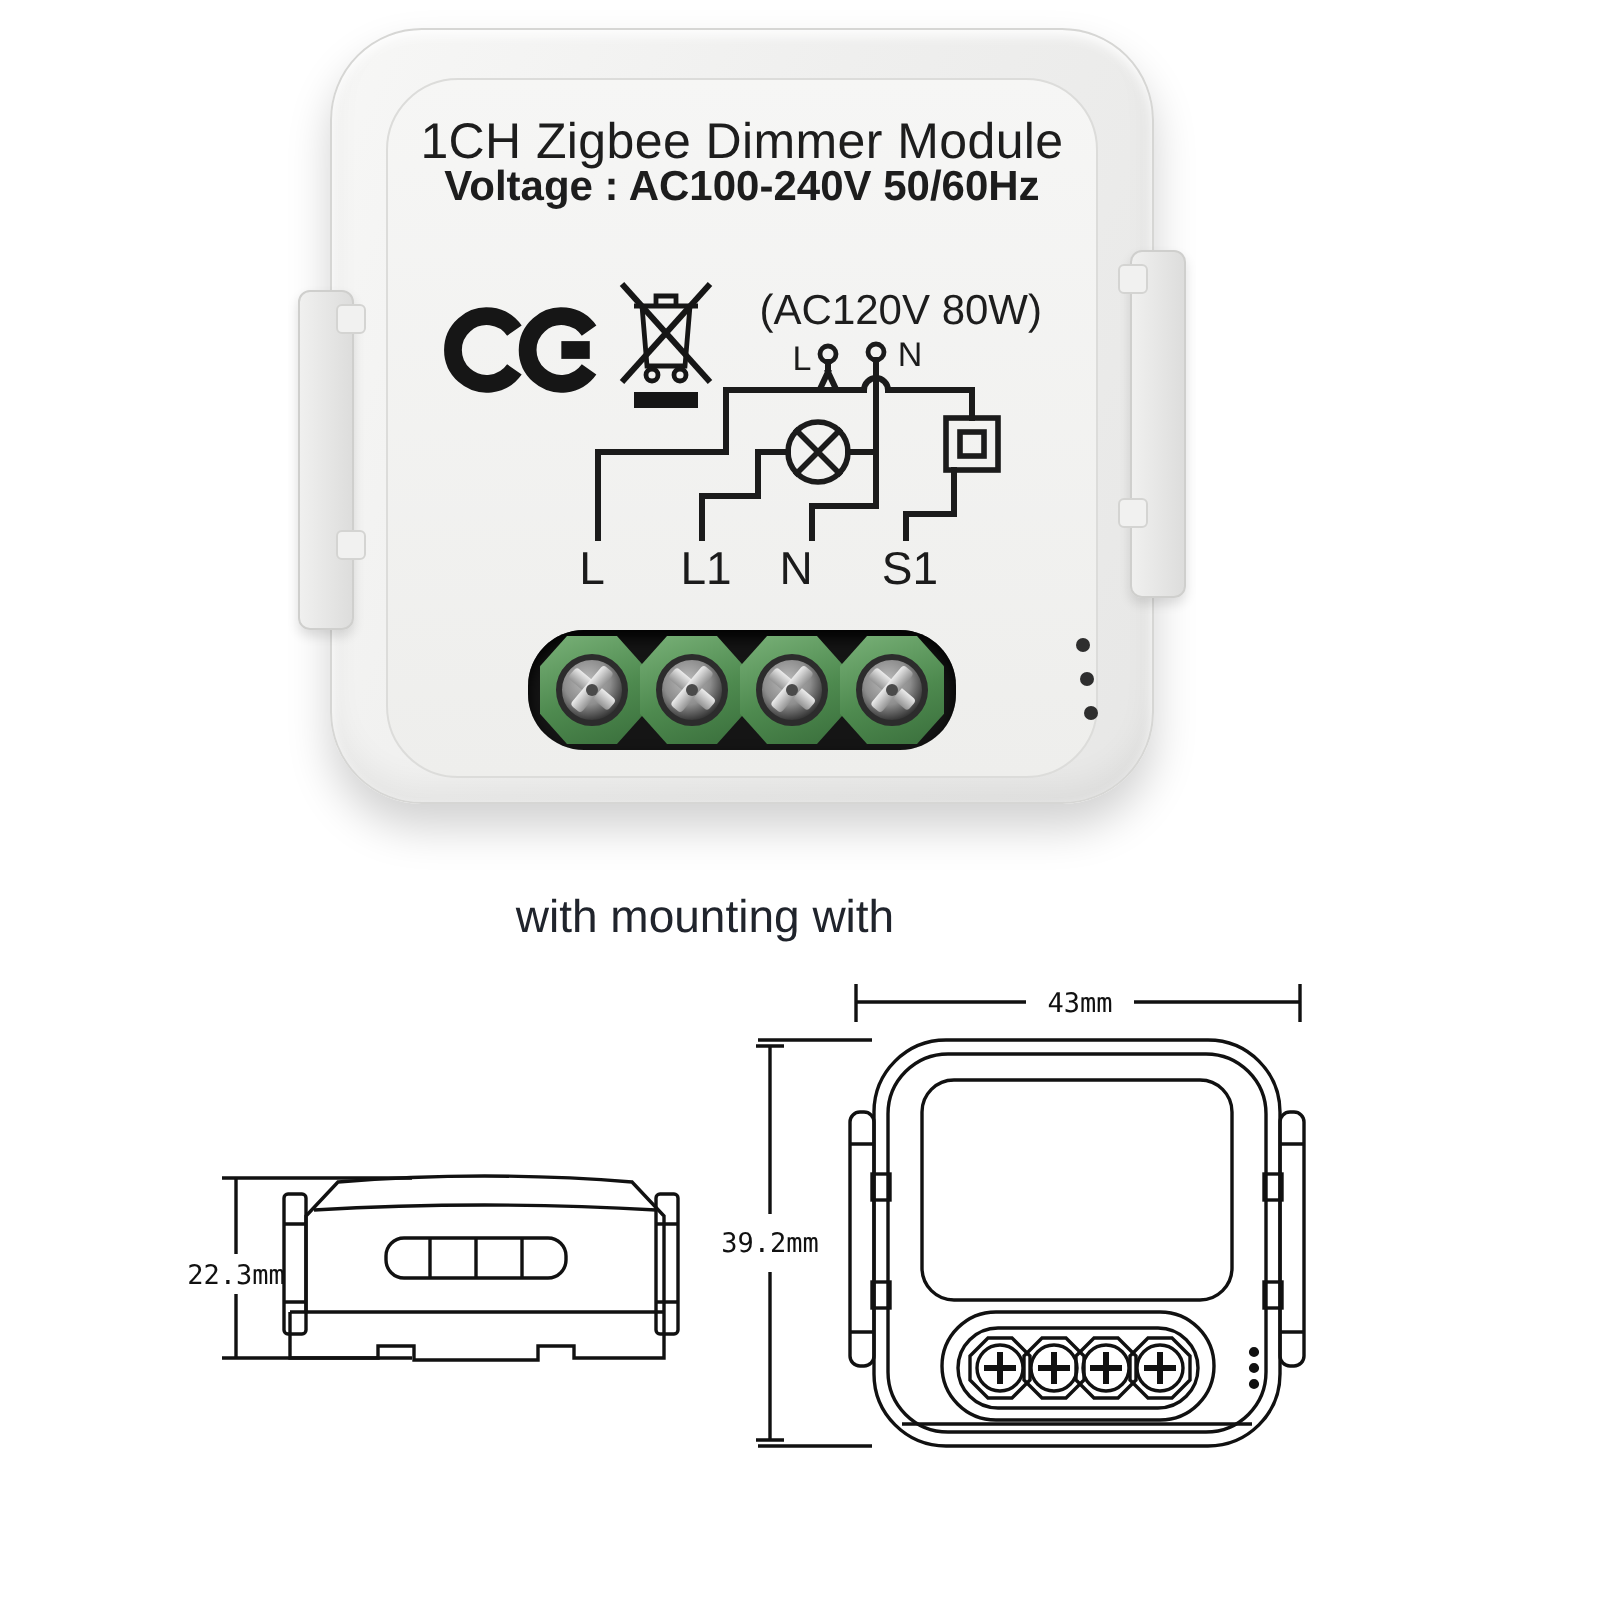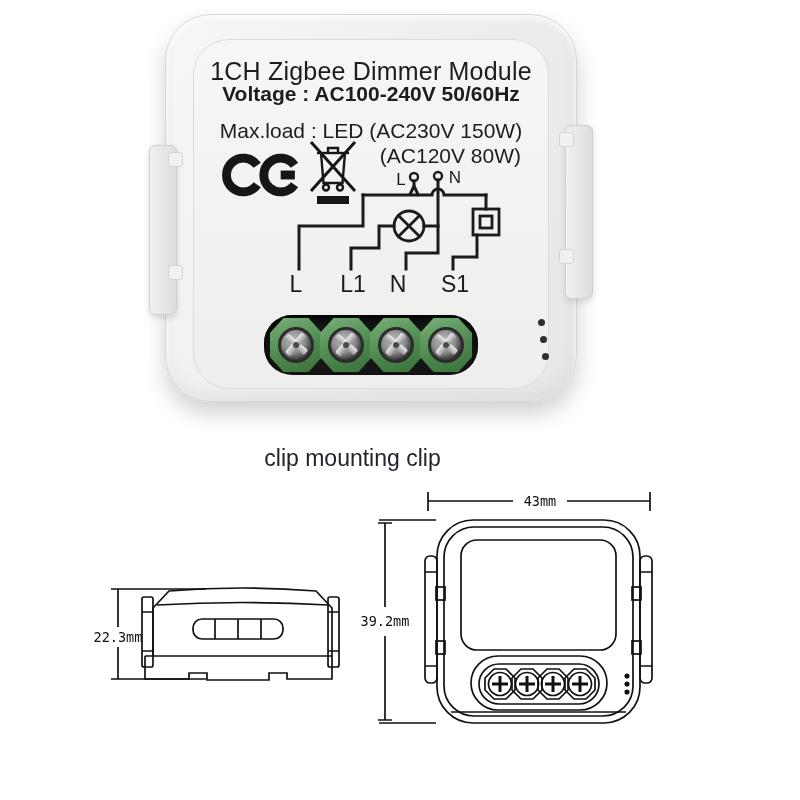--- a/index.html
+++ b/index.html
@@ -72,21 +72,20 @@
       </div>
       <div class="clip right">
         <div class="hook h1"></div>
         <div class="hook h2"></div>
       </div>
 
       <div class="inner-panel"></div>
 
       <div class="mtext m-title">1CH Zigbee Dimmer Module</div>
       <div class="mtext m-line1">Voltage : AC100-240V 50/60Hz</div>
-      <div class="mtext m-line2">Max.load : LED (AC230V 150W)</div>
       <div class="mtext m-line3">(AC120V 80W)</div>
 
       <svg class="ce" viewBox="0 0 90 48" role="img" aria-label="CE">
         <g fill="none" stroke="#161616" stroke-width="10">
           <path d="M 39.6 13.1 A 19 19 0 1 0 39.6 34.9"></path>
           <path d="M 81.6 13.1 A 19 19 0 1 0 81.6 34.9"></path>
           <path d="M 66 24 H 82"></path>
         </g>
       </svg>
 
@@ -164,21 +163,21 @@
             <div class="dot"></div>
           </div>
       </div>
 
       <div class="vent" style="left:372px;top:304px;"></div>
       <div class="vent" style="left:374px;top:321px;"></div>
       <div class="vent" style="left:376px;top:338px;"></div>
     </div>
   </div>
 
-  <div class="caption">clip mounting clip</div>
+  <div class="caption">with mounting with</div>
 
   <svg class="drawings" viewBox="0 470 800 300">
     <g fill="none" stroke="#111" stroke-width="1.7">
 
       <g>
 
         <path d="M 118 589 V 627 M 118 647 V 679 M 111 589 H 125 M 111 679 H 125 M 124 589 H 206 M 124 679 H 206"></path>
 
         <rect x="142" y="597" width="11" height="70" rx="2"></rect>
         <path d="M 142 612 H 153 M 142 651 H 153"></path>

